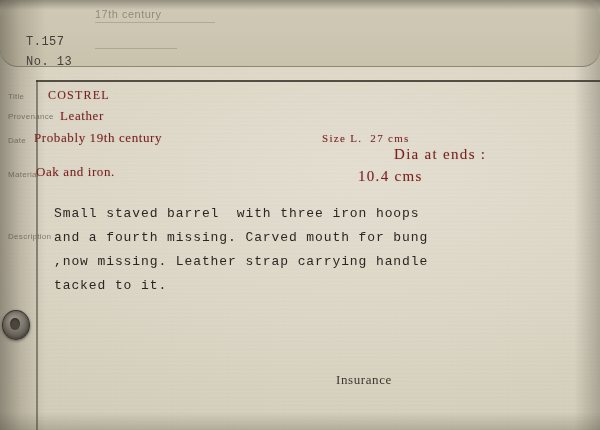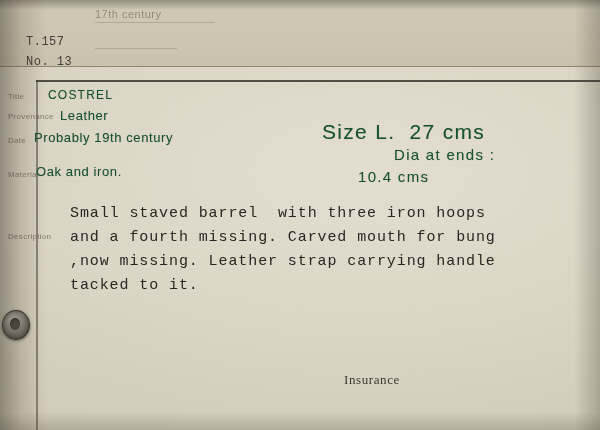--- a/index.html
+++ b/index.html
@@ -54,20 +54,21 @@
     background: linear-gradient(0deg, rgba(60,54,42,.22), rgba(0,0,0,0));
   }
 
   
   #underlying-page {
     position: absolute;
     left: 0; top: 0;
     width: 600px; height: 66px;
     background: linear-gradient(180deg, #cfc9b6 0%, #c9c3ae 100%);
     border-bottom: 1px solid #8d8876;
+    border-radius: 18px;
   }
   #under-scribbles {
     position: absolute;
     left: 95px; top: 6px;
     font-family: "Liberation Sans", sans-serif;
     font-size: 11px;
     color: #7d7867;
     letter-spacing: .5px;
     line-height: 17px;
     opacity: .75;
@@ -142,54 +143,53 @@
     font-size: 8px;
     color: #6f6a5c;
     opacity: .85;
     letter-spacing: .3px;
     white-space: nowrap;
   }
 
   
   .typed {
     position: absolute;
-    font-family: Liberation Sans, sans-serif;
-    color: #14532d;
+    font-family: Liberation Serif, serif;
+    color: #7f1d1d;
     letter-spacing: .6px;
     white-space: pre;
     text-shadow: 0 0 1px rgba(60,55,45,.25);
   }
   #title-line { left: 48px; top: 88px; font-size: 12px; letter-spacing: 1.2px; }
   #country-line { left: 60px; top: 108px; font-size: 13px; }
   #date-line { left: 34px; top: 130px; font-size: 13px; }
   #material-line { left: 36px; top: 164px; font-size: 13px; }
 
-  #size-line { left: 322px; top: 120px; font-size: 21px; letter-spacing: 1.3px; }
+  #size-line { left: 322px; top: 132px; font-size: 11px; letter-spacing: 1.3px; }
   #dia-label-line { left: 358px; top: 146px; font-size: 15px; letter-spacing: 1.3px; margin-left: 36px; }
   #dia-value-line { left: 358px; top: 168px; font-size: 15px; letter-spacing: 1.3px; }
 
   #desc-block {
     position: absolute;
-    left: 70px; top: 202px;
+    left: 54px; top: 202px;
     width: 520px;
     font-family: "Liberation Mono", "DejaVu Sans Mono", monospace;
-    font-size: 15px;
+    font-size: 13px;
     line-height: 24px;
     letter-spacing: .9px;
     color: #2a2722;
     white-space: pre;
   }
   #insurance-line {
     position: absolute;
     left: 336px; top: 372px;
     font-family: "Liberation Serif", serif;
     font-size: 13px;
     letter-spacing: .6px;
     color: #3a3731;
-    margin-left: 8px;
   }
 </style>
 </head>
 <body>
 
 <div id="page">
 
   <div id="paper-surface"></div>
   <div id="paper-grain"></div>
 

